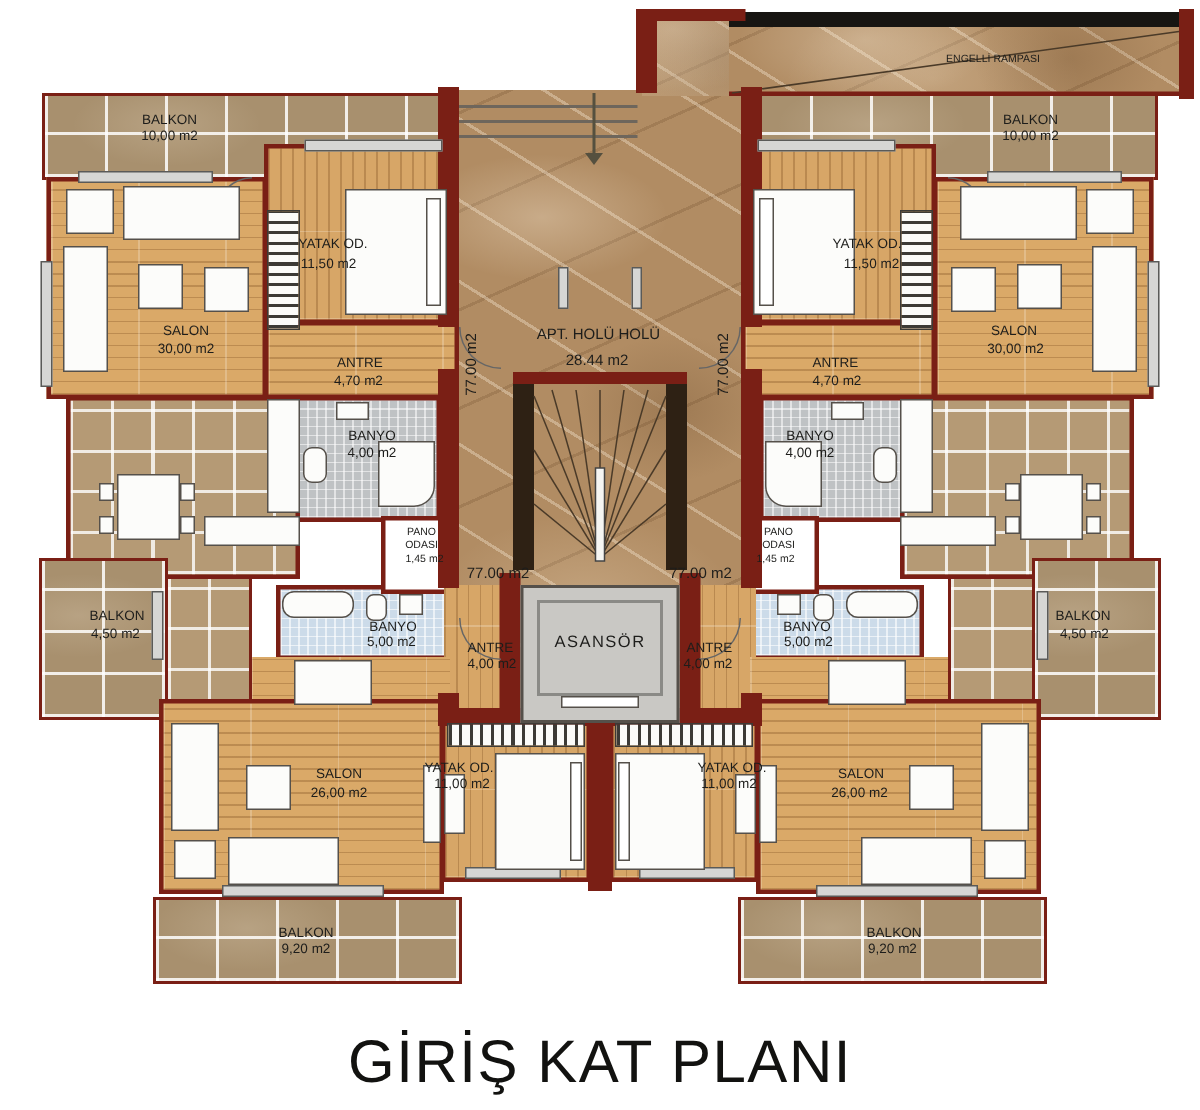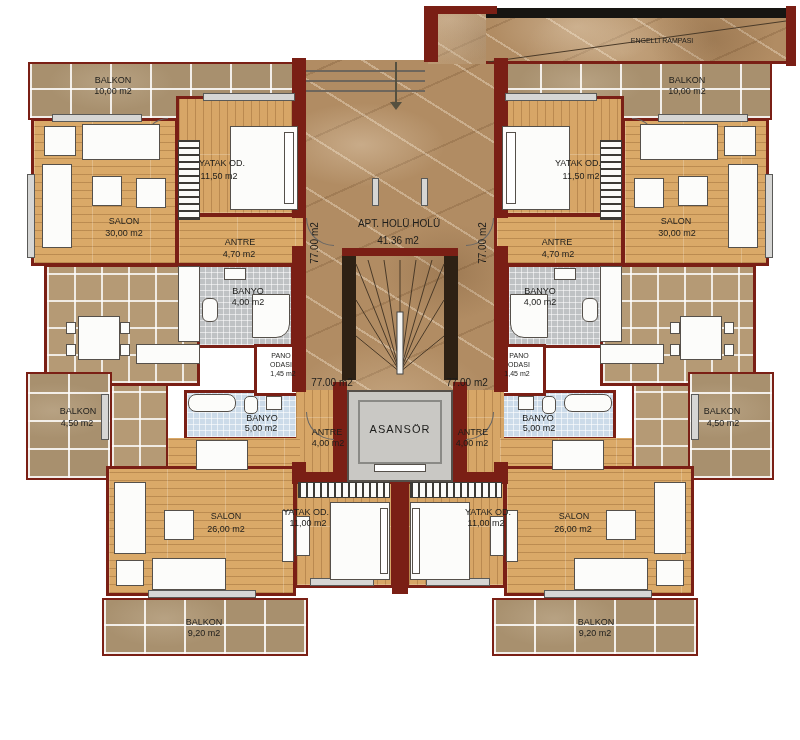--- a/index.html
+++ b/index.html
@@ -225,21 +225,21 @@
   <div class="furn" style="left:656px;top:560px;width:28px;height:26px"></div>
   <div class="furn" style="left:574px;top:558px;width:74px;height:32px"></div>
   <div class="furn" style="left:606px;top:510px;width:30px;height:30px"></div>
   <div class="furn" style="left:506px;top:510px;width:12px;height:52px"></div>
   <div class="hatchV" style="left:410px;top:482px;width:92px;height:16px"></div>
   <div class="furn" style="left:410px;top:502px;width:60px;height:78px"></div>
   <div class="furn" style="left:412px;top:508px;width:8px;height:66px;background:#fff"></div>
   <div class="furn" style="left:490px;top:516px;width:14px;height:40px"></div>
 
   <div class="lbl s10" style="left:399px;top:224px">APT. HOLÜ HOLÜ</div>
-  <div class="lbl s10" style="left:398px;top:241px">41.36 m2</div>
+  <div class="lbl s10" style="left:398px;top:241px">28.44 m2</div>
   <div class="lbl s10 v" style="left:315px;top:243px">77.00 m2</div>
   <div class="lbl s10 v" style="left:483px;top:243px">77.00 m2</div>
   <div class="lbl s10" style="left:332px;top:383px">77.00 m2</div>
   <div class="lbl s10" style="left:467px;top:383px">77.00 m2</div>
   <div class="lbl s11" style="left:400px;top:429px">ASANSÖR</div>
 
   <div class="lbl" style="left:113px;top:80px">BALKON</div>
   <div class="lbl" style="left:113px;top:91px">10,00 m2</div>
   <div class="lbl" style="left:124px;top:221px">SALON</div>
   <div class="lbl" style="left:124px;top:233px">30,00 m2</div>
@@ -288,13 +288,14 @@
   <div class="lbl" style="left:204px;top:622px">BALKON</div>
   <div class="lbl" style="left:204px;top:633px">9,20 m2</div>
 
   <div class="lbl" style="left:574px;top:516px">SALON</div>
   <div class="lbl" style="left:573px;top:529px">26,00 m2</div>
   <div class="lbl" style="left:488px;top:512px">YATAK OD.</div>
   <div class="lbl" style="left:486px;top:523px">11,00 m2</div>
   <div class="lbl" style="left:596px;top:622px">BALKON</div>
   <div class="lbl" style="left:595px;top:633px">9,20 m2</div>
 
+  <div class="title">GİRİŞ KAT PLANI</div>
 </div>
 
 </body></html>

